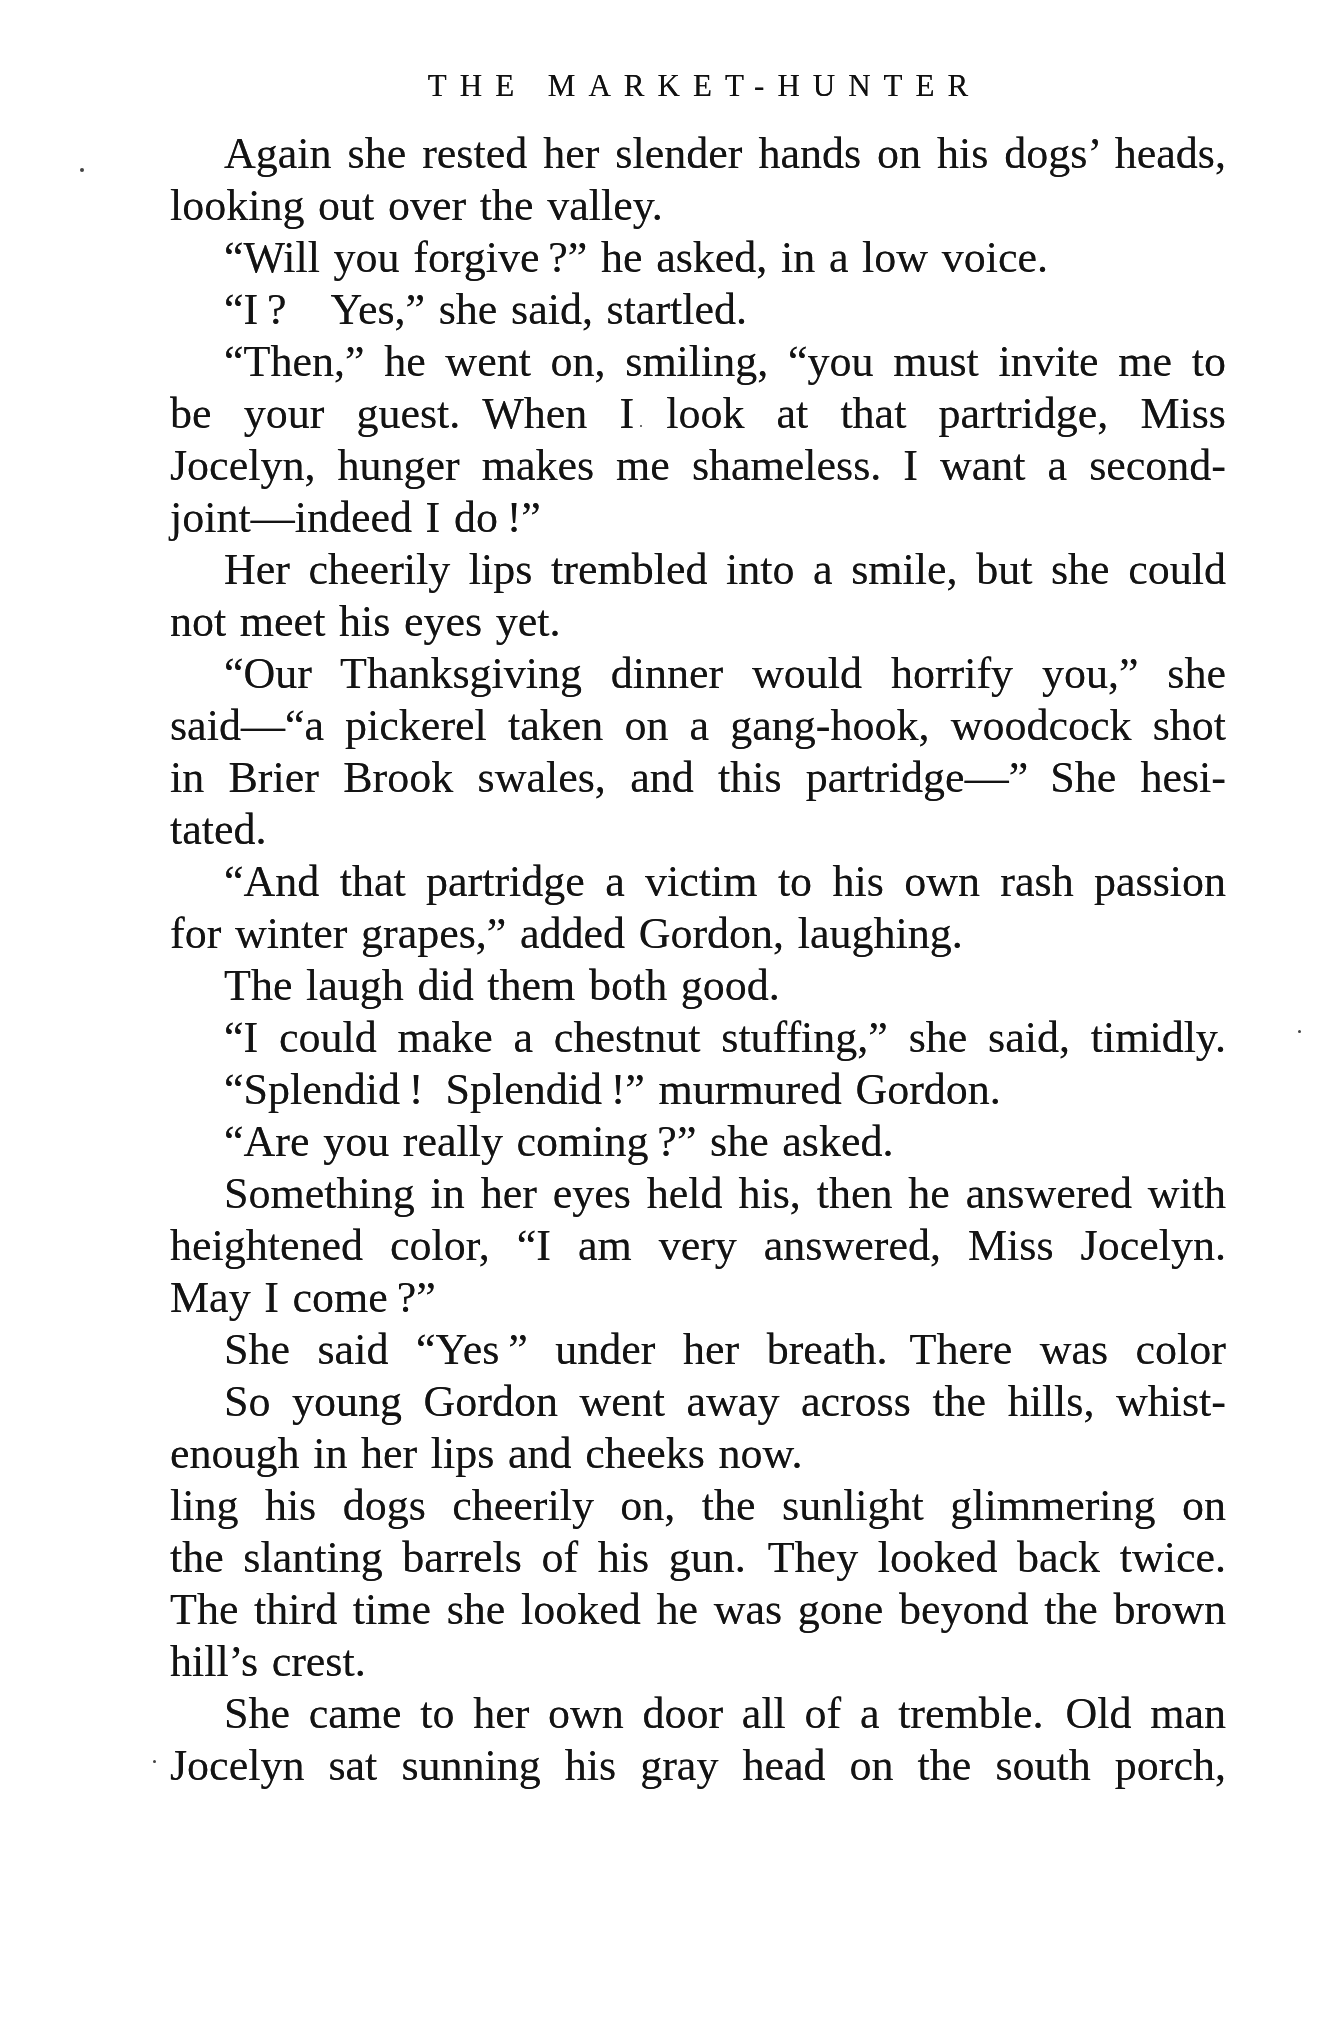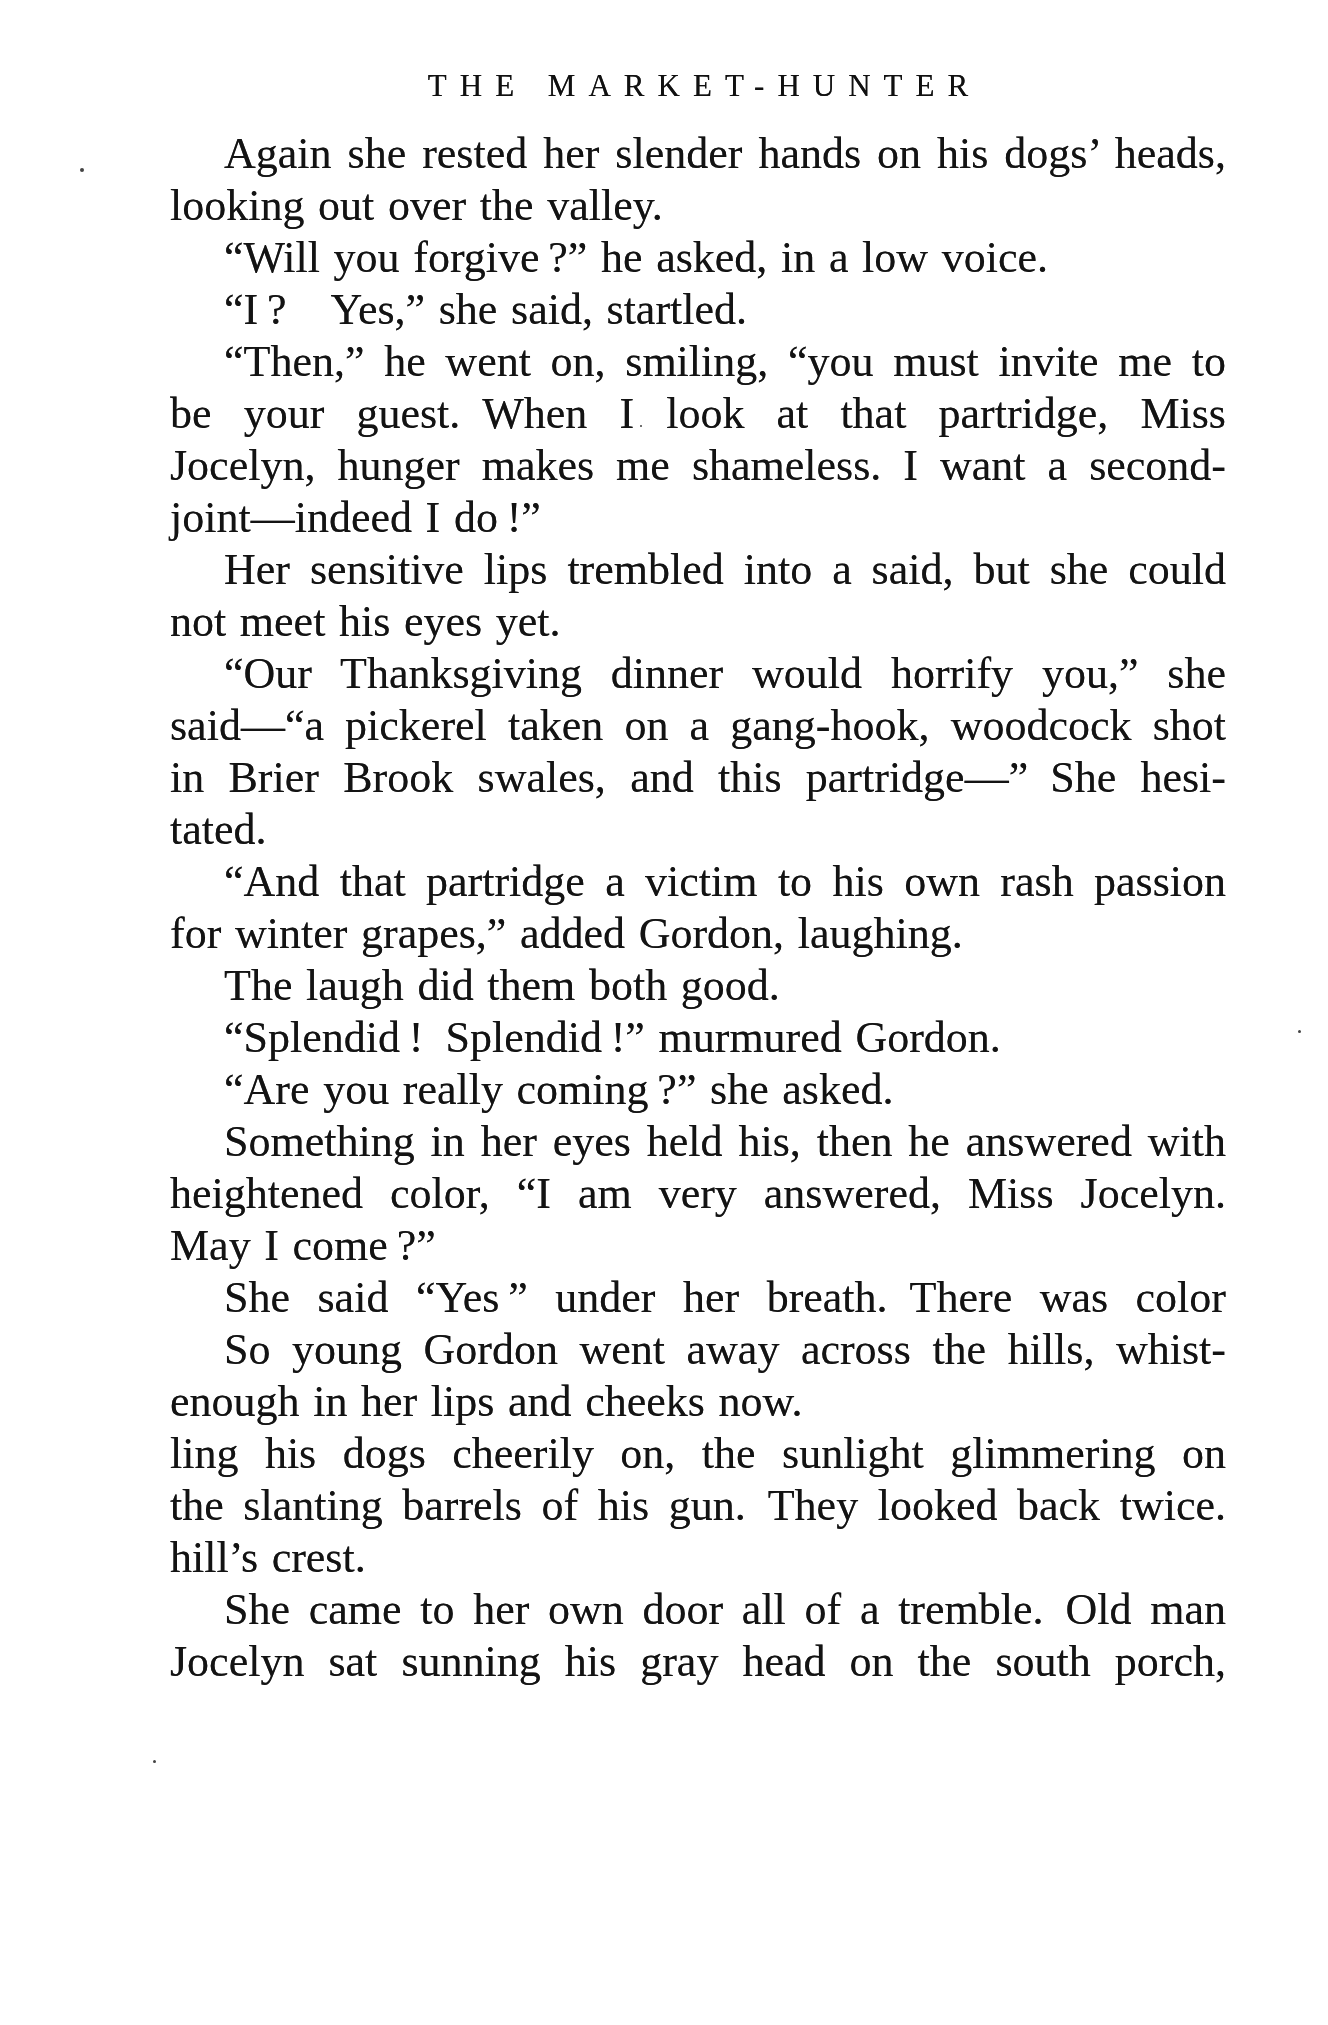--- a/index.html
+++ b/index.html
@@ -91,39 +91,41 @@
 
   <div class="body-text" id="body-text">
       <div class="line justify indent">Again she rested her slender hands on his dogs’ heads,</div>
       <div class="line left">looking out over the valley.</div>
       <div class="line left indent">“Will you forgive ?” he asked, in a low voice.</div>
       <div class="line left indent">“I ? Yes,” she said, startled.</div>
       <div class="line justify indent">“Then,” he went on, smiling, “you must invite me to</div>
       <div class="line justify">be your guest. When I look at that partridge, Miss</div>
       <div class="line justify">Jocelyn, hunger makes me shameless. I want a second-</div>
       <div class="line left">joint—indeed I do !”</div>
-      <div class="line justify indent">Her sensitive lips trembled into a said, but she could</div>
+      <div class="line justify indent">Her cheerily lips trembled into a smile, but she could</div>
       <div class="line left">not meet his eyes yet.</div>
       <div class="line justify indent">“Our Thanksgiving dinner would horrify you,” she</div>
       <div class="line justify">said—“a pickerel taken on a gang-hook, woodcock shot</div>
       <div class="line justify">in Brier Brook swales, and this partridge—” She hesi-</div>
       <div class="line left">tated.</div>
       <div class="line justify indent">“And that partridge a victim to his own rash passion</div>
       <div class="line left">for winter grapes,” added Gordon, laughing.</div>
       <div class="line left indent">The laugh did them both good.</div>
+      <div class="line justify indent">“I could make a chestnut stuffing,” she said, timidly.</div>
       <div class="line left indent">“Splendid ! Splendid !” murmured Gordon.</div>
       <div class="line left indent">“Are you really coming ?” she asked.</div>
       <div class="line justify indent">Something in her eyes held his, then he answered with</div>
       <div class="line justify">heightened color, “I am very answered, Miss Jocelyn.</div>
       <div class="line left">May I come ?”</div>
       <div class="line justify indent">She said “Yes ” under her breath. There was color</div>
       <div class="line justify indent">So young Gordon went away across the hills, whist-</div>
       <div class="line left">enough in her lips and cheeks now.</div>
       <div class="line justify">ling his dogs cheerily on, the sunlight glimmering on</div>
       <div class="line justify">the slanting barrels of his gun. They looked back twice.</div>
+      <div class="line justify">The third time she looked he was gone beyond the brown</div>
       <div class="line left">hill’s crest.</div>
       <div class="line justify indent">She came to her own door all of a tremble. Old man</div>
       <div class="line justify">Jocelyn sat sunning his gray head on the south porch,</div>
     </div>
 
   <div class="folio">191</div>
 
   <div class="speck" style="left:80px;  top:168px;  width:4px; height:4px;"></div>
   <div class="speck" style="left:640px; top:425px;  width:2px; height:2px;"></div>
   <div class="speck" style="left:536px; top:871px;  width:2px; height:2px;"></div>

